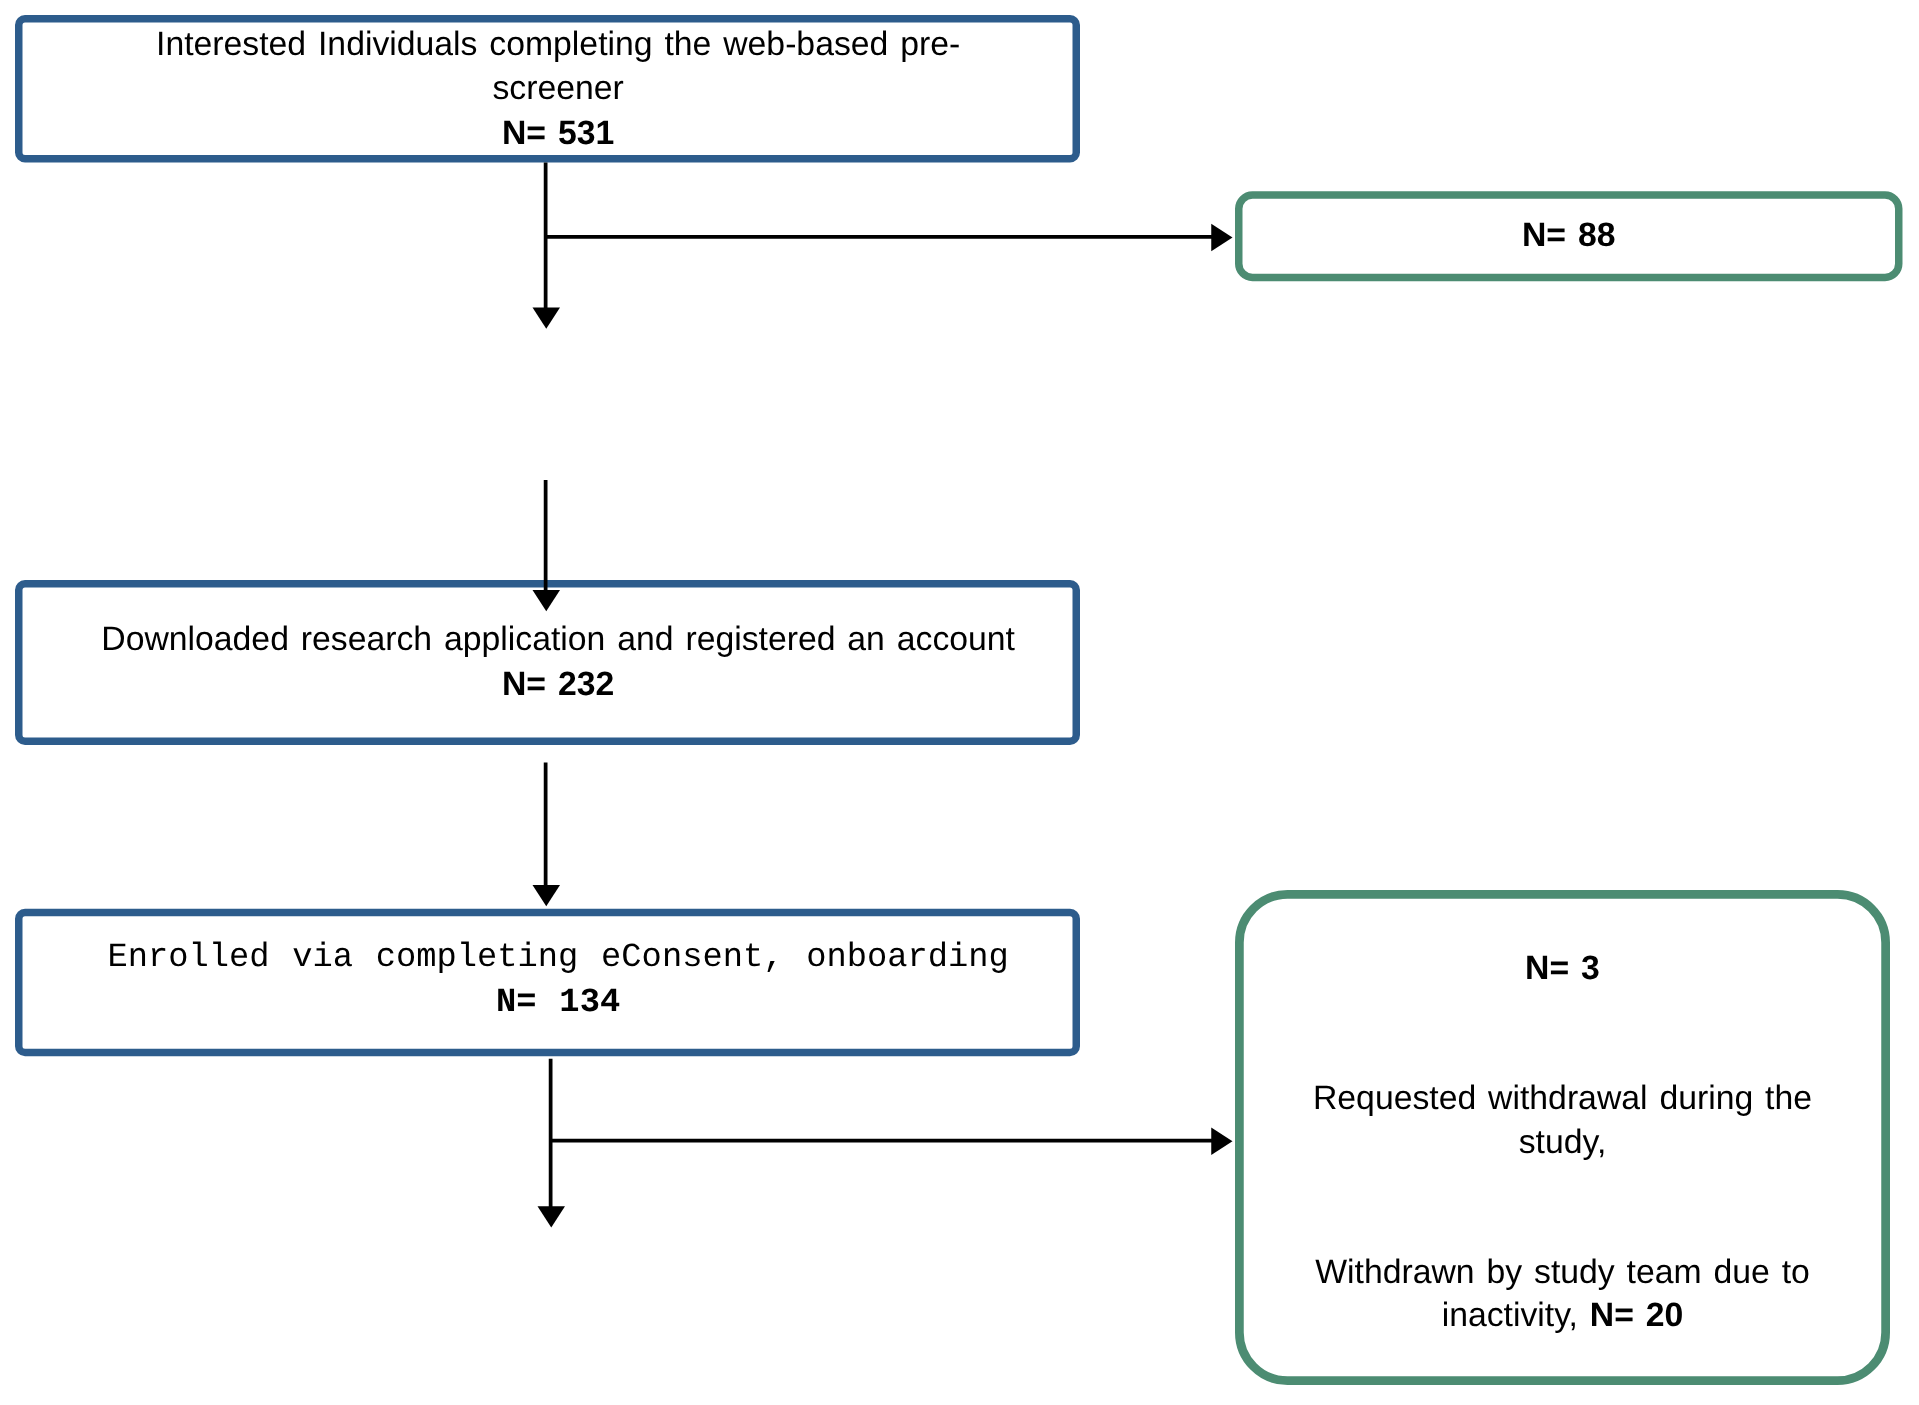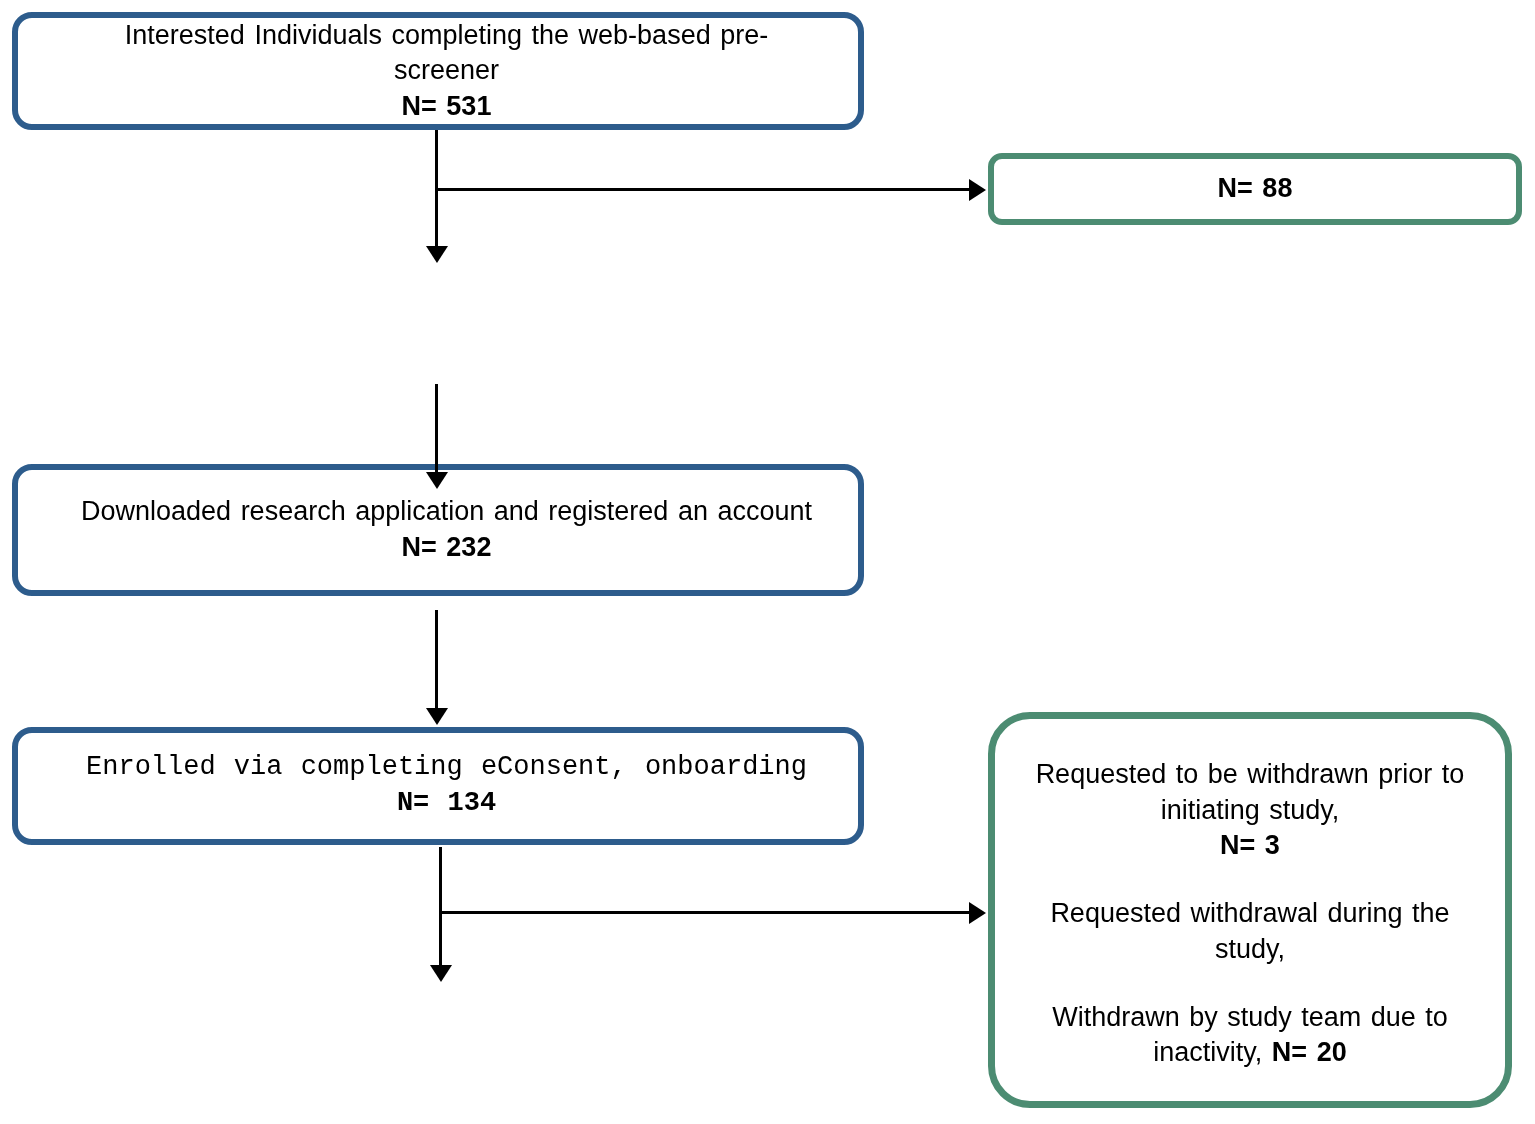--- a/index.html
+++ b/index.html
@@ -26,21 +26,21 @@
     justify-content: center;
     text-align: center;
     font-size: 27px;
     line-height: 1.32;
     word-spacing: 2px;
   }
   .flow-box.blue {
     left: 12px;
     width: 852px;
     border: 6px solid #2d5c8c;
-    border-radius: 20px;
+    border-radius: 8px;
     padding-left: 17px;
   }
   .flow-box.green {
     border: 6px solid #4c8c72;
   }
   .n-line { font-weight: bold; }
   .n-inline { font-weight: bold; }
 
   #box-prescreener { top: 12px;  height: 118px; }
   #box-prescreener .box-text { max-width: 700px; }
@@ -109,21 +109,20 @@
   </div>
 
   <div id="box-enrolled" class="flow-box blue">
     <div class="box-text">Enrolled via completing eConsent, onboarding</div>
     <div class="n-line">N= 134</div>
   </div>
 
 
   <div id="box-withdrawn" class="flow-box green">
     <div class="withdraw-item">
-      <div class="box-text">Requested to be withdrawn prior to initiating study,</div>
       <div class="n-line">N= 3</div>
     </div>
     <div class="withdraw-item">
       <div class="box-text">Requested withdrawal during the study,</div>
     </div>
     <div class="withdraw-item">
       <span class="box-text">Withdrawn by study team due to inactivity, </span><span class="n-inline">N= 20</span>
     </div>
   </div>
 

